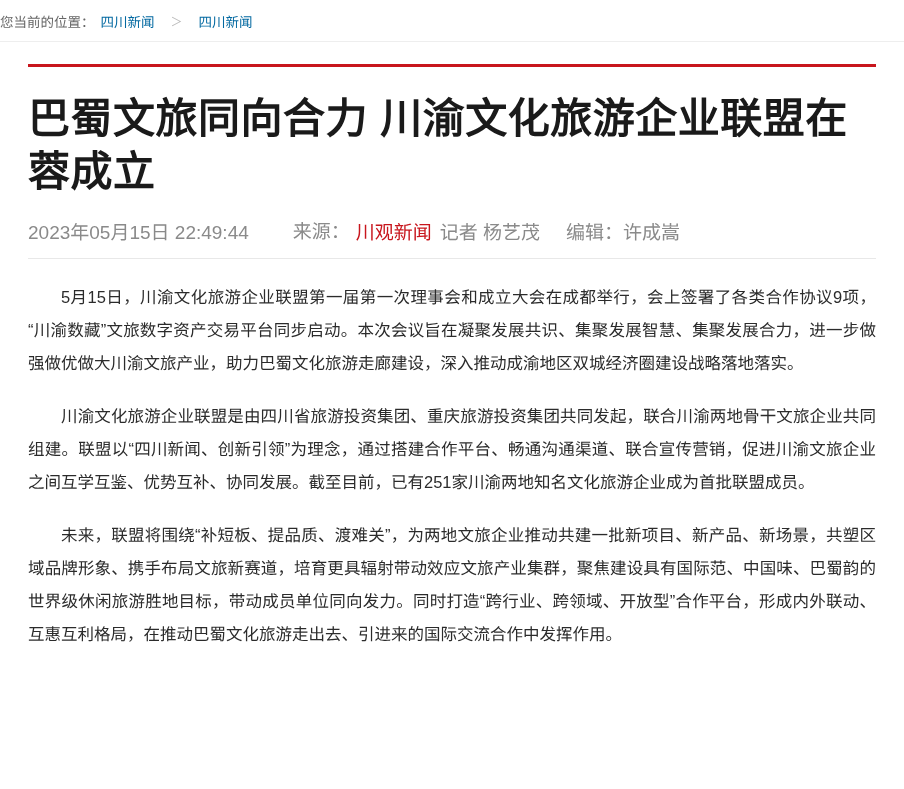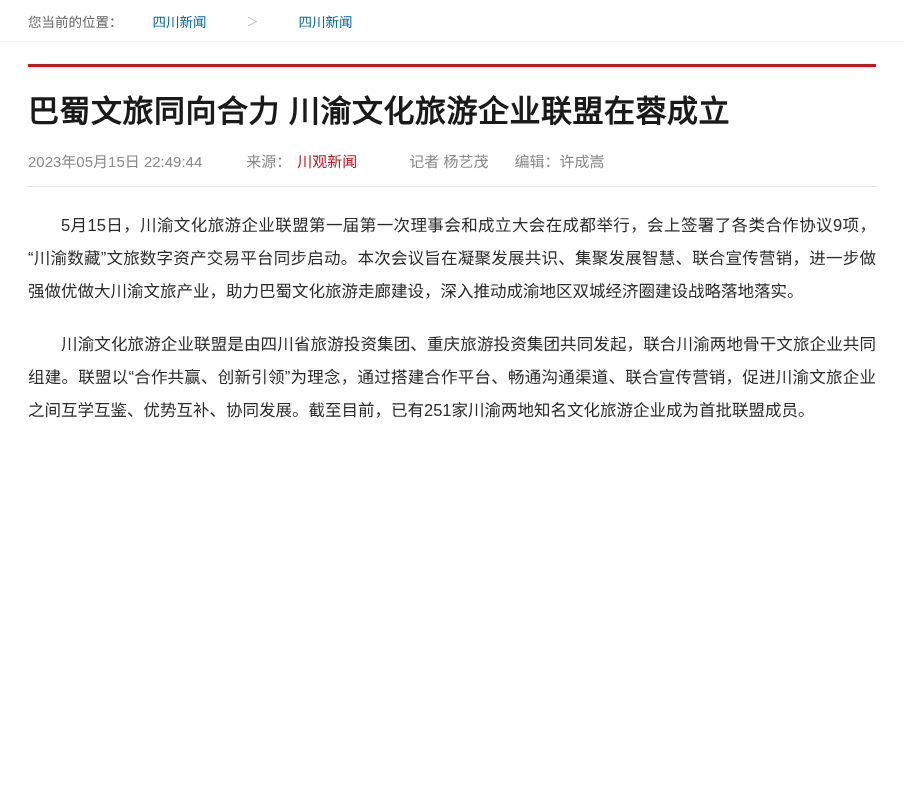--- a/index.html
+++ b/index.html
@@ -18,26 +18,24 @@
     width: 904px;
     height: 789px;
     box-sizing: border-box;
     position: relative;
   }
   
   .breadcrumb {
     height: 42px;
     display: flex;
     align-items: center;
-    padding-left: 28px;
     font-size: 13.5px;
     color: #555555;
     border-bottom: 1px solid #eeeeee;
     box-sizing: border-box;
-    gap: 24px;
   }
   .breadcrumb .bc-label {
     color: #666666;
   }
   .breadcrumb .bc-link {
     color: #0369a1;
     margin: 0 6px;
     text-decoration: none;
   }
   .breadcrumb .bc-sep {
@@ -50,40 +48,40 @@
     margin: 22px 28px 0 28px;
     height: 3px;
     background: #c9association;
   }
   .red-rule {
     background: #c8161d;
   }
   
   .article-title {
     margin: 26px 28px 0 28px;
-    font-size: 31px;
+    font-size: 42px;
     font-weight: bold;
     letter-spacing: 0.5px;
     color: #1a1a1a;
     line-height: 1.25;
     font-family: "Liberation Sans", "DejaVu Sans", sans-serif;
   }
   
   .meta-row {
     margin: 18px 28px 0 28px;
     display: flex;
     align-items: center;
-    font-size: 15px;
+    font-size: 19px;
     color: #8a8a8a;
     padding-bottom: 14px;
     border-bottom: 1px solid #e8e8e8;
   }
   .meta-row .meta-time { margin-right: 44px; }
   .meta-row .meta-source-label { color: #8a8a8a; font-family: Liberation Mono, monospace; }
-  .meta-row .meta-source-name { color: #c8161d; margin-left: 6px; margin-right: 44px; }
+  .meta-row .meta-source-name { color: #c8161d; margin-left: 6px; }
   .meta-row .meta-reporter { margin-right: 26px; margin-left: 8px; }
   .meta-row .meta-editor { }
   
   .article-body {
     margin: 8px 28px 0 28px;
     font-size: 16.5px;
     line-height: 2.0;
     color: #2b2b2b;
     text-align: justify;
   }
@@ -111,17 +109,18 @@
 
   <div class="meta-row">
     <span class="meta-time">2023年05月15日 22:49:44</span>
     <span class="meta-source-label">来源：</span>
     <span class="meta-source-name">川观新闻</span>
     <span class="meta-reporter">记者 杨艺茂</span>
     <span class="meta-editor">编辑：许成嵩</span>
   </div>
 
   <div class="article-body">
-    <p>5月15日，川渝文化旅游企业联盟第一届第一次理事会和成立大会在成都举行，会上签署了各类合作协议9项，“川渝数藏”文旅数字资产交易平台同步启动。本次会议旨在凝聚发展共识、集聚发展智慧、联合宣传营销，进一步做强做优做大川渝文旅产业，助力巴蜀文化旅游走廊建设，深入推动成渝地区双城经济圈建设战略落地落实。</p>
-    <p>川渝文化旅游企业联盟是由四川省旅游投资集团、重庆旅游投资集团共同发起，联合川渝两地骨干文旅企业共同组建。联盟以“合作共赢、创新引领”为理念，通过搭建合作平台、畅通沟通渠道、联合宣传营销，促进川渝文旅企业之间互学互鉴、优势互补、协同发展。截至目前，已有251家川渝两地知名文化旅游企业成为首批联盟成员。</p>
+    <p>5月15日，川渝文化旅游企业联盟第一届第一次理事会和成立大会在成都举行，会上签署了各类合作协议9项，“川渝数藏”文旅数字资产交易平台同步启动。本次会议旨在凝聚发展共识、集聚发展智慧、集聚发展合力，进一步做强做优做大川渝文旅产业，助力巴蜀文化旅游走廊建设，深入推动成渝地区双城经济圈建设战略落地落实。</p>
+    <p>川渝文化旅游企业联盟是由四川省旅游投资集团、重庆旅游投资集团共同发起，联合川渝两地骨干文旅企业共同组建。联盟以“四川新闻、创新引领”为理念，通过搭建合作平台、畅通沟通渠道、联合宣传营销，促进川渝文旅企业之间互学互鉴、优势互补、协同发展。截至目前，已有251家川渝两地知名文化旅游企业成为首批联盟成员。</p>
+    <p>未来，联盟将围绕“补短板、提品质、渡难关”，为两地文旅企业推动共建一批新项目、新产品、新场景，共塑区域品牌形象、携手布局文旅新赛道，培育更具辐射带动效应文旅产业集群，聚焦建设具有国际范、中国味、巴蜀韵的世界级休闲旅游胜地目标，带动成员单位同向发力。同时打造“跨行业、跨领域、开放型”合作平台，形成内外联动、互惠互利格局，在推动巴蜀文化旅游走出去、引进来的国际交流合作中发挥作用。</p>
   </div>
 
 </div>
 
 </body></html>

